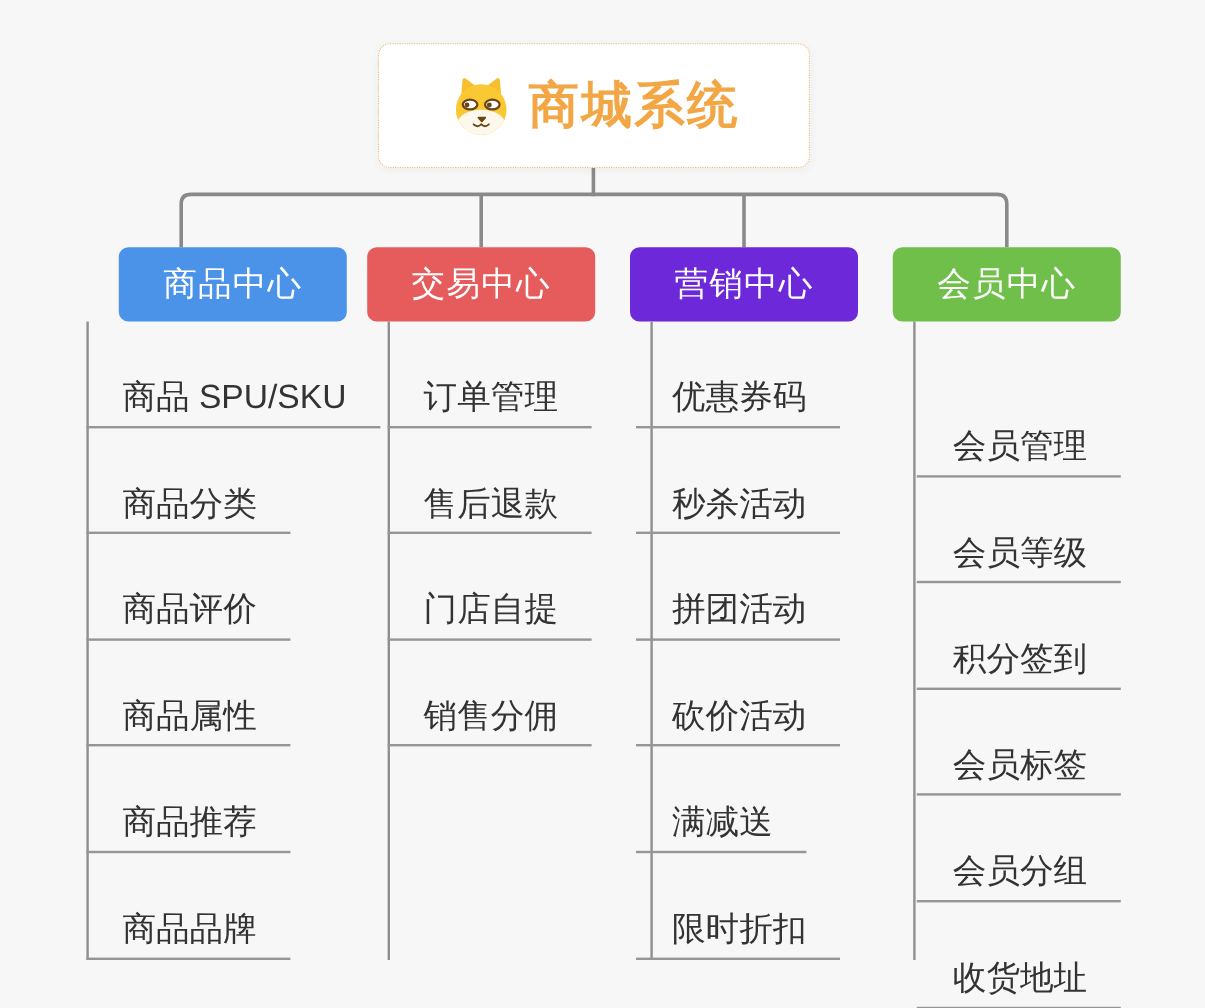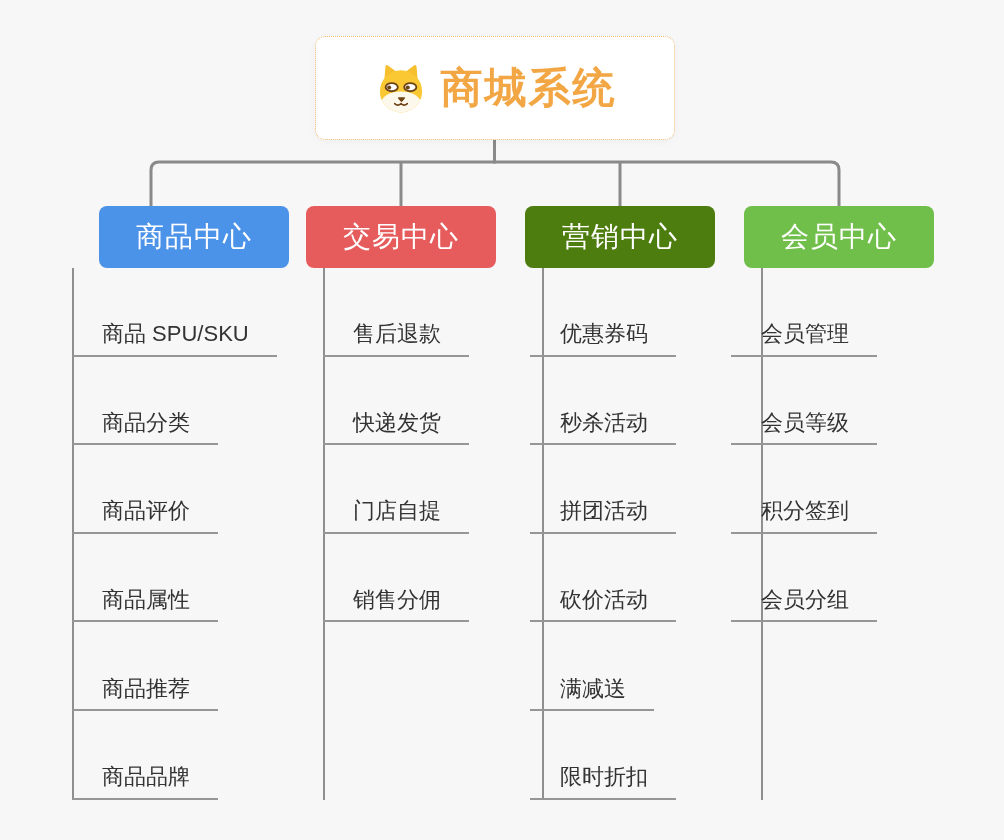--- a/index.html
+++ b/index.html
@@ -57,32 +57,32 @@
   .b2 .branch-line{left:542px;}
   .b3 .branch-line{left:761px;}
 
   
   .leaf-list{
     position:absolute;top:268px;margin:0;padding:0;list-style:none;
   }
   .b0 .leaf-list{left:72px;}
   .b1 .leaf-list{left:323px;}
   .b2 .leaf-list{left:530px;}
-  .b3 .leaf-list{left:731px;}
+  .b3 .leaf-list{left:764px;margin-top:41px;}
   .leaf{
     box-sizing:border-box;
     height:88.6px;
     width:fit-content;
     display:flex;align-items:flex-end;
     border-bottom:2px solid #969696;
     padding:0 28px 7px 30px;
     cursor:pointer;
   }
   .leaf-label{
-    font-size:22px;color:#333333;white-space:nowrap;line-height:1.2;
+    font-size:28px;color:#333333;white-space:nowrap;line-height:1.2;
   }
 </style>
 </head>
 <body>
 
 <div class="canvas">
 
   <svg class="connectors" width="1004" height="840" viewBox="0 0 1004 840" aria-hidden="true">
     <path d="M494.5 140 V163.5"></path>
     <path d="M151 206 V170 Q151 162 159 162 H831 Q839 162 839 170 V206"></path>
@@ -142,42 +142,42 @@
           <span class="leaf-label">商品品牌</span>
         </li>
       </ul>
   </div>
 
   <div class="branch b1">
     <div class="branch-node" style="background: rgb(230, 92, 92);">交易中心</div>
     <div class="branch-line"></div>
     <ul class="leaf-list">
 
+        <li class="leaf">
+          <span class="leaf-label">订单管理</span>
+        </li>
 
         <li class="leaf">
           <span class="leaf-label">售后退款</span>
         </li>
 
-        <li class="leaf">
-          <span class="leaf-label">快递发货</span>
-        </li>
 
         <li class="leaf">
           <span class="leaf-label">门店自提</span>
         </li>
 
 
         <li class="leaf">
           <span class="leaf-label">销售分佣</span>
         </li>
       </ul>
   </div>
 
   <div class="branch b2">
-    <div class="branch-node" style="background: #4d7c0f;">营销中心</div>
+    <div class="branch-node" style="background: #6d28d9;">营销中心</div>
     <div class="branch-line"></div>
     <ul class="leaf-list">
 
         <li class="leaf">
           <span class="leaf-label">优惠券码</span>
         </li>
 
         <li class="leaf">
           <span class="leaf-label">秒杀活动</span>
         </li>
@@ -210,21 +210,27 @@
         </li>
 
         <li class="leaf">
           <span class="leaf-label">会员等级</span>
         </li>
 
         <li class="leaf">
           <span class="leaf-label">积分签到</span>
         </li>
 
+        <li class="leaf">
+          <span class="leaf-label">会员标签</span>
+        </li>
 
         <li class="leaf">
           <span class="leaf-label">会员分组</span>
         </li>
 
+        <li class="leaf">
+          <span class="leaf-label">收货地址</span>
+        </li>
       </ul>
   </div>
 
 </div>
 
 </body></html>

